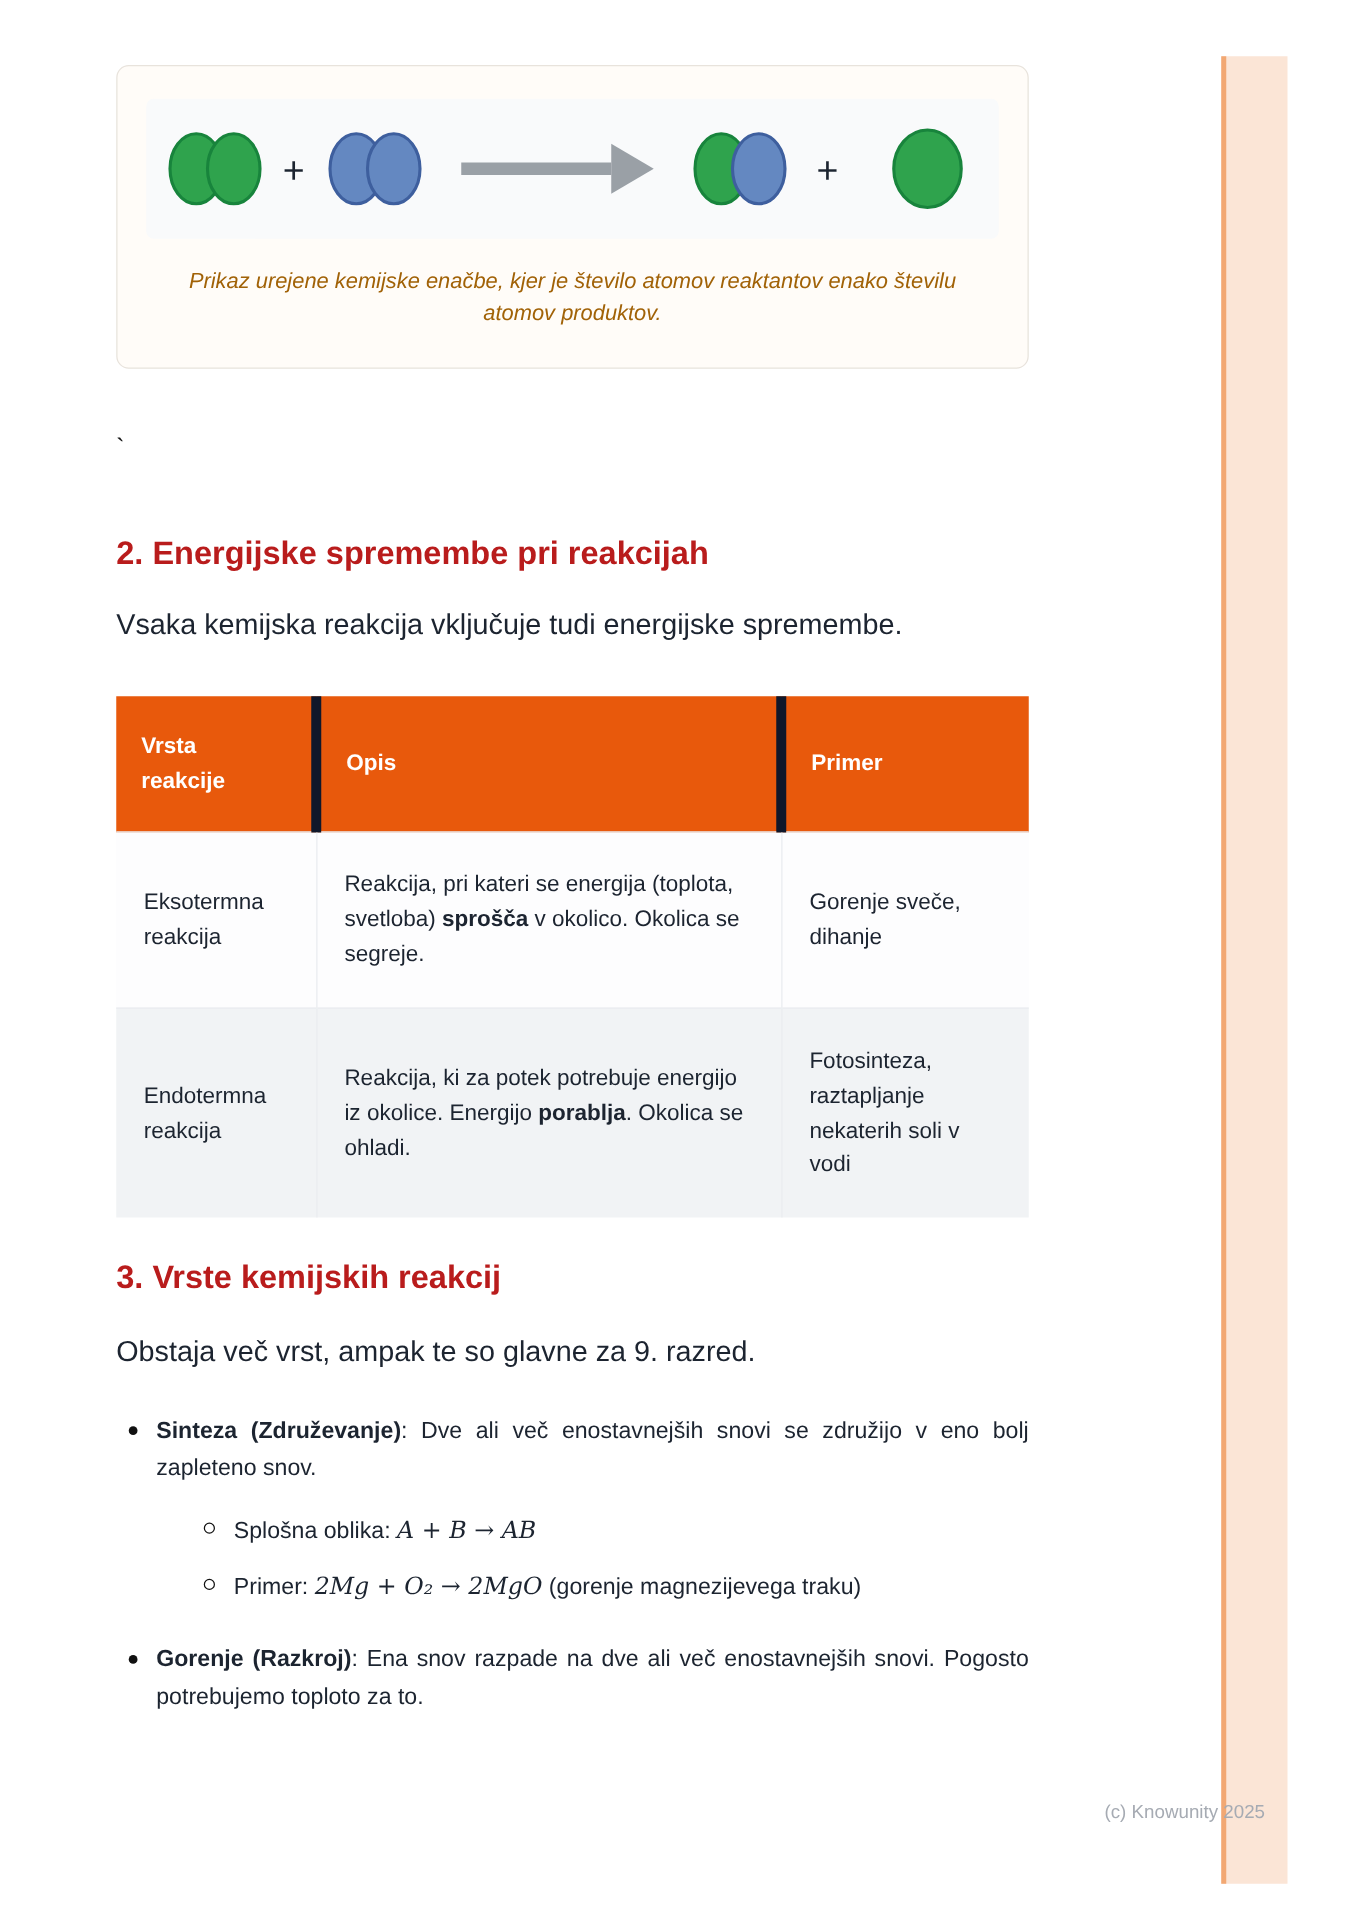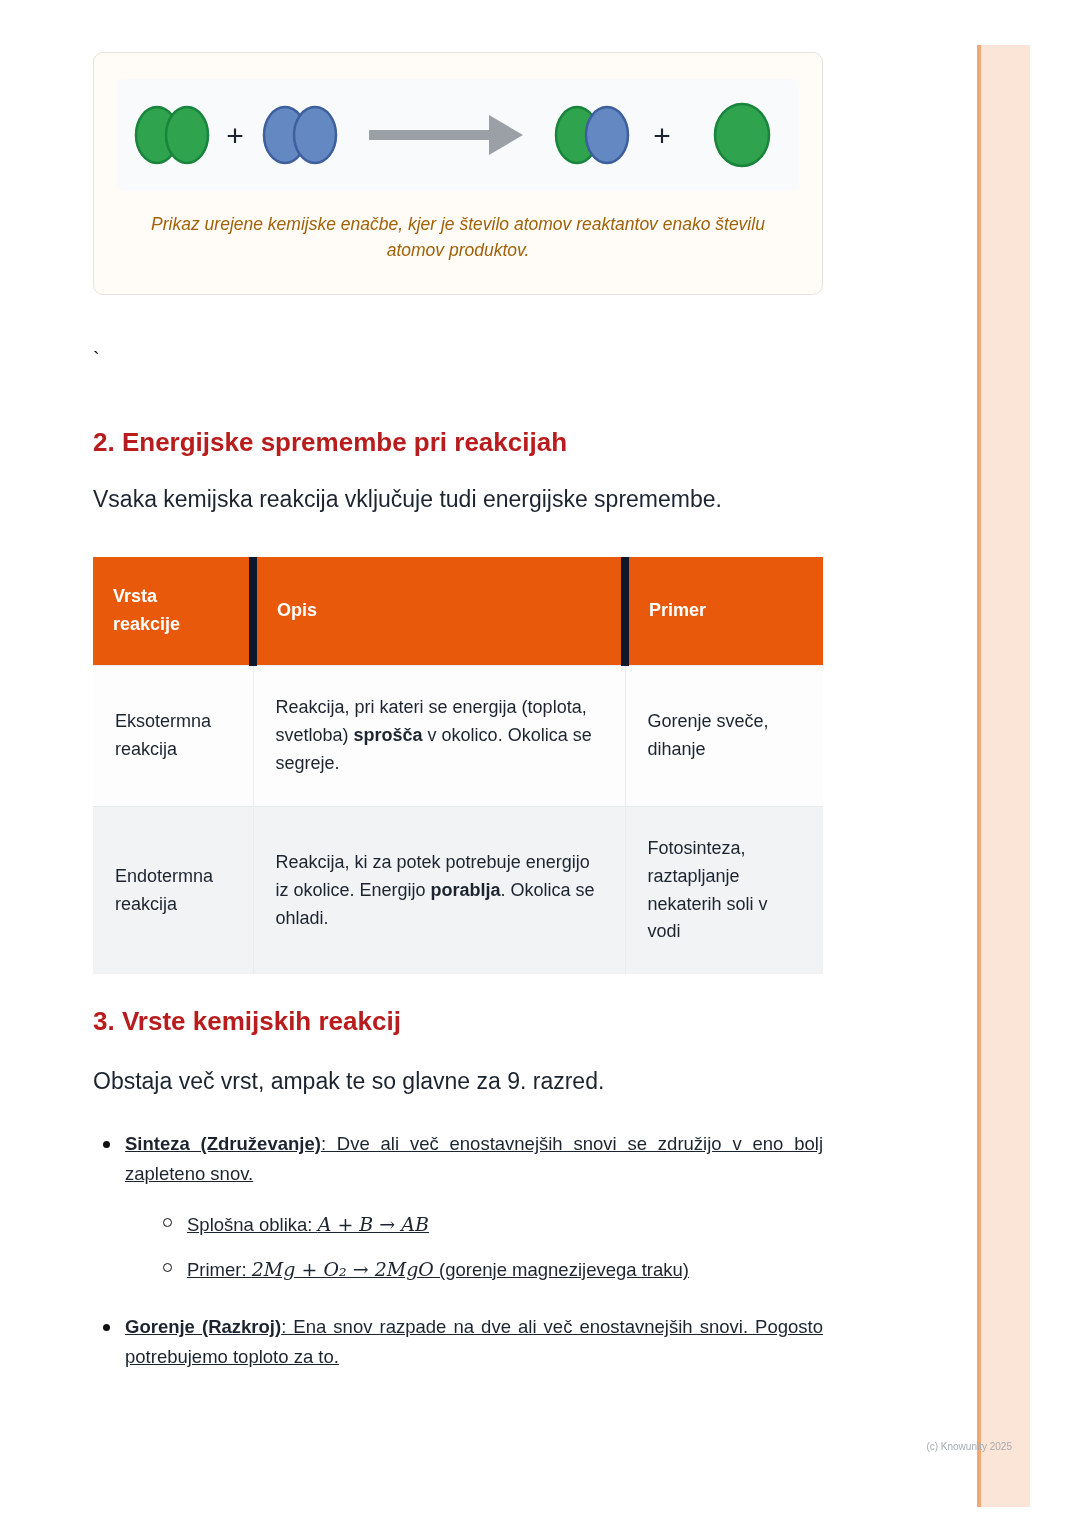--- a/index.html
+++ b/index.html
@@ -105,21 +105,21 @@
     vertical-align:middle;
     border-right:1px solid #e9ecef;
     border-top:1px solid #e9ecef;
   }
   table.reactions tbody td:last-child { border-right:none; }
   table.reactions tbody tr.row-even td { background:#fdfdfe; }
   table.reactions tbody tr.row-odd  td { background:#f1f3f5; }
   td.vrsta { font-weight:400; }
 
   
-  ul.bullets { margin:30px 0 0 0; padding:0; list-style:none;text-decoration:underline; }
+  ul.bullets { margin:30px 0 0 0; padding:0; list-style:none; }
   li.bullet {
     position:relative;
     padding-left:32px;
     margin-top:28px;
     font-size:18.5px;
     line-height:1.62;
     text-align:justify;
   }
   li.bullet:first-child { margin-top:0; }
   li.bullet::before {
@@ -151,21 +151,21 @@
   .math {
     font-family:"DejaVu Serif","Liberation Serif",serif;
     font-style:italic;
     font-size:19px;
   }
 
   .footer-credit {
     position:absolute;
     top:1441px;
     right:68px;
-    font-size:10px;
+    font-size:15px;
     color:#a6abb3;
     z-index:2;
   }
 </style>
 </head>
 <body>
 
 <div class="side-stripe"></div>
 
 <div class="content">

